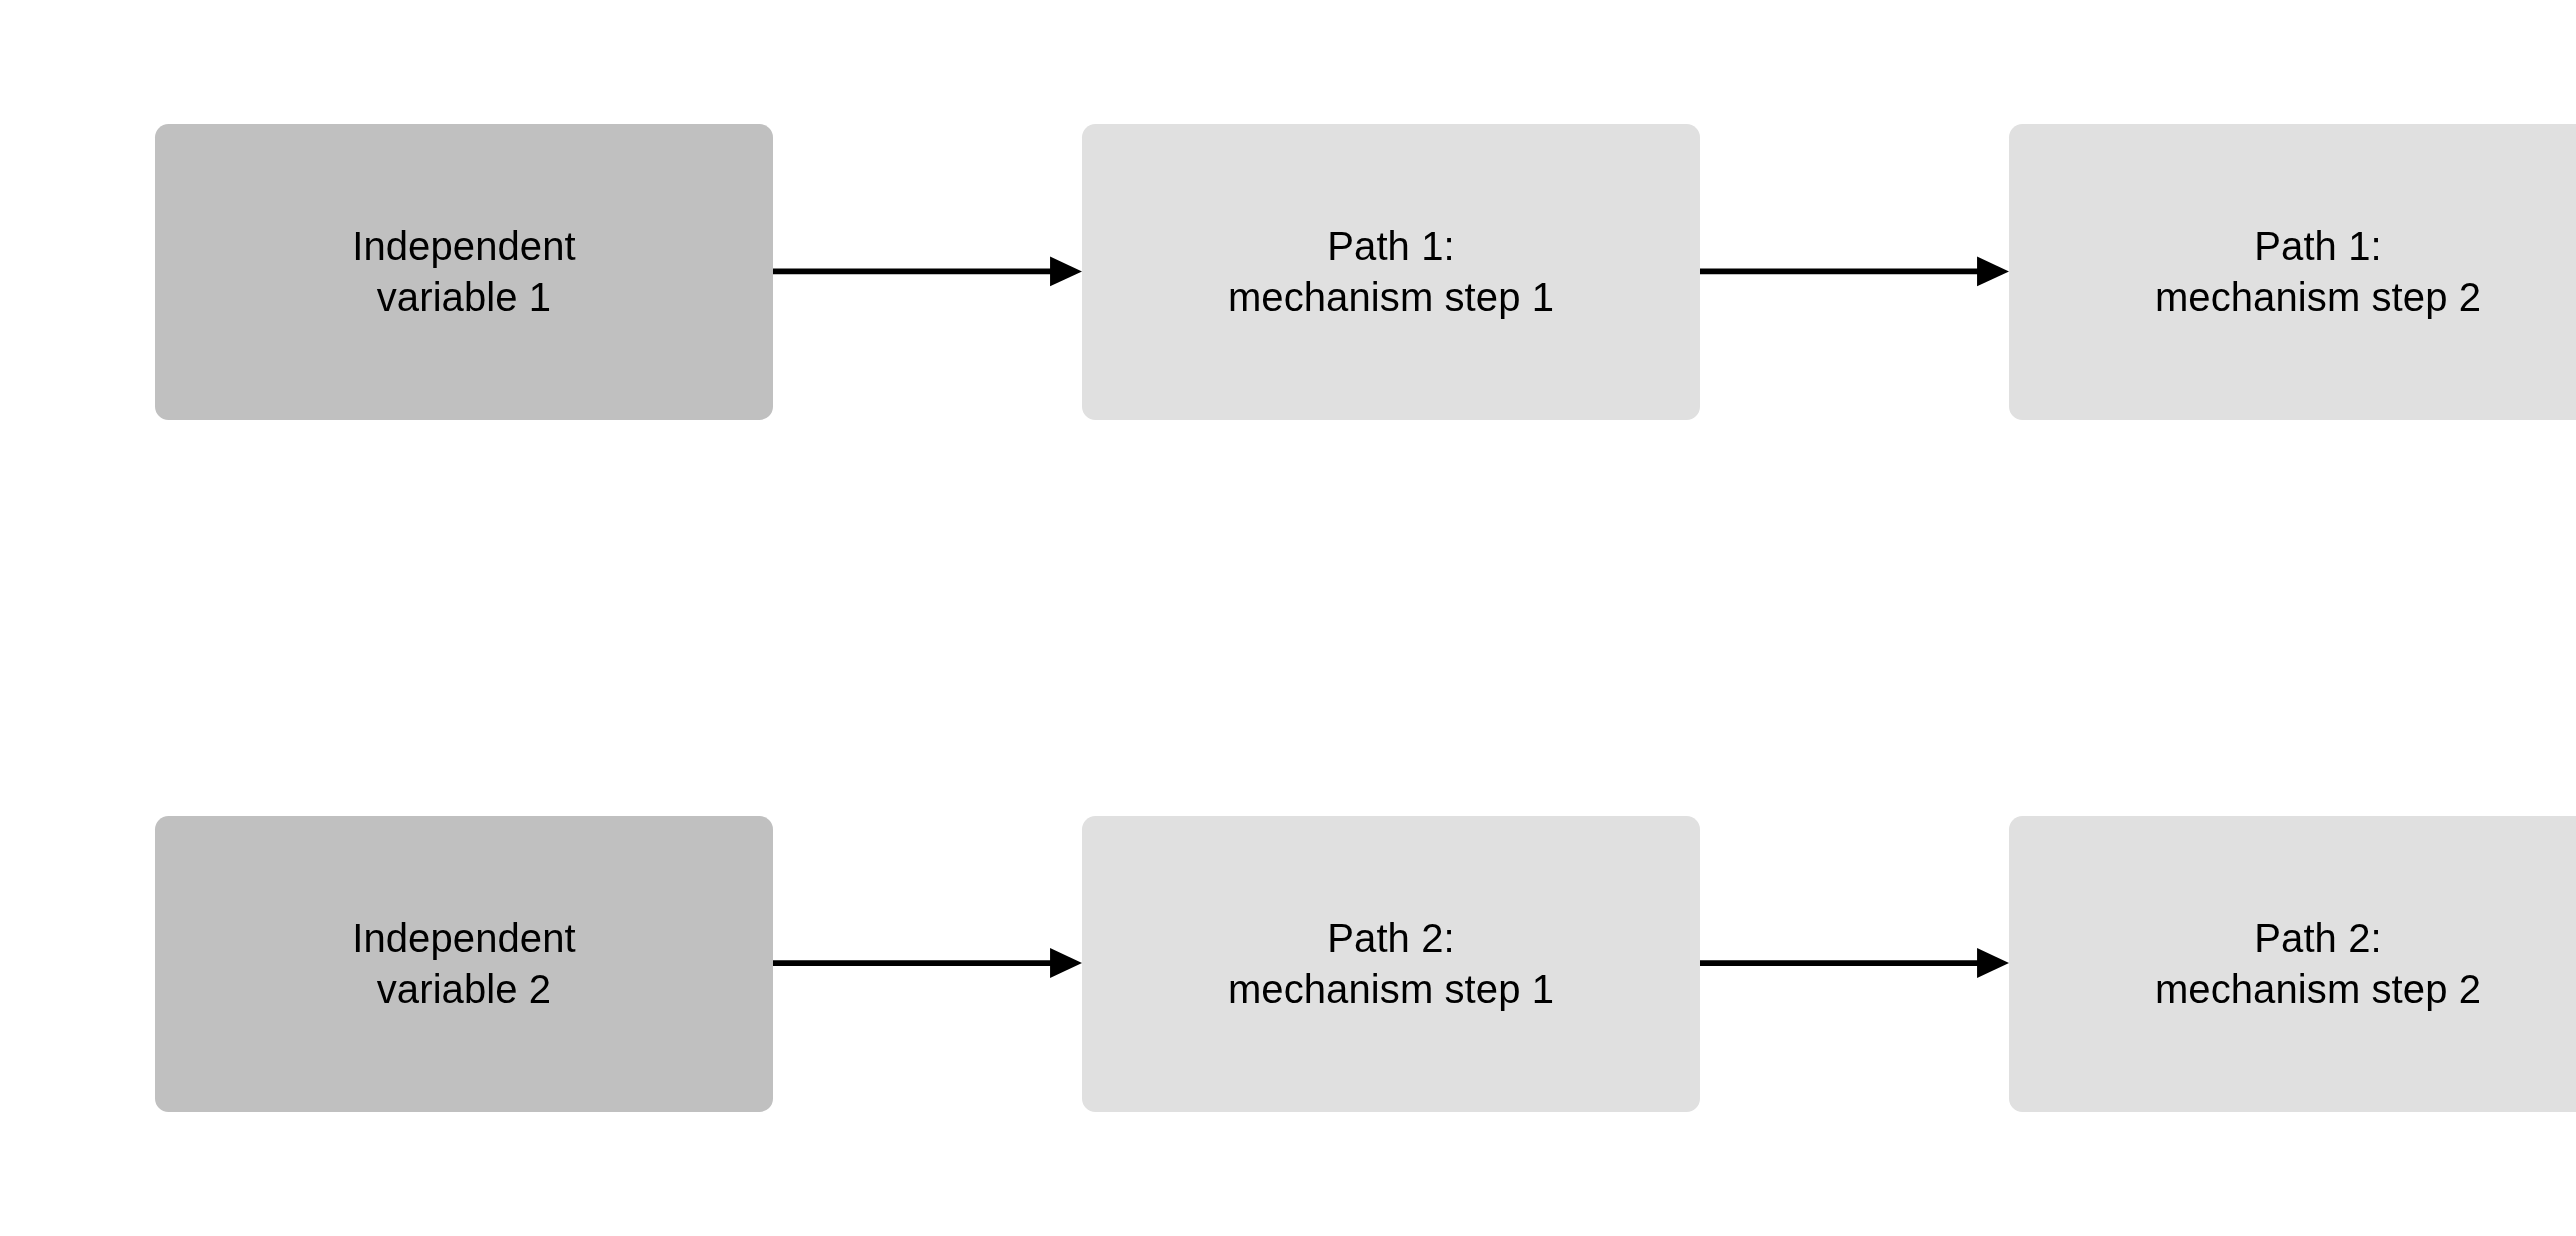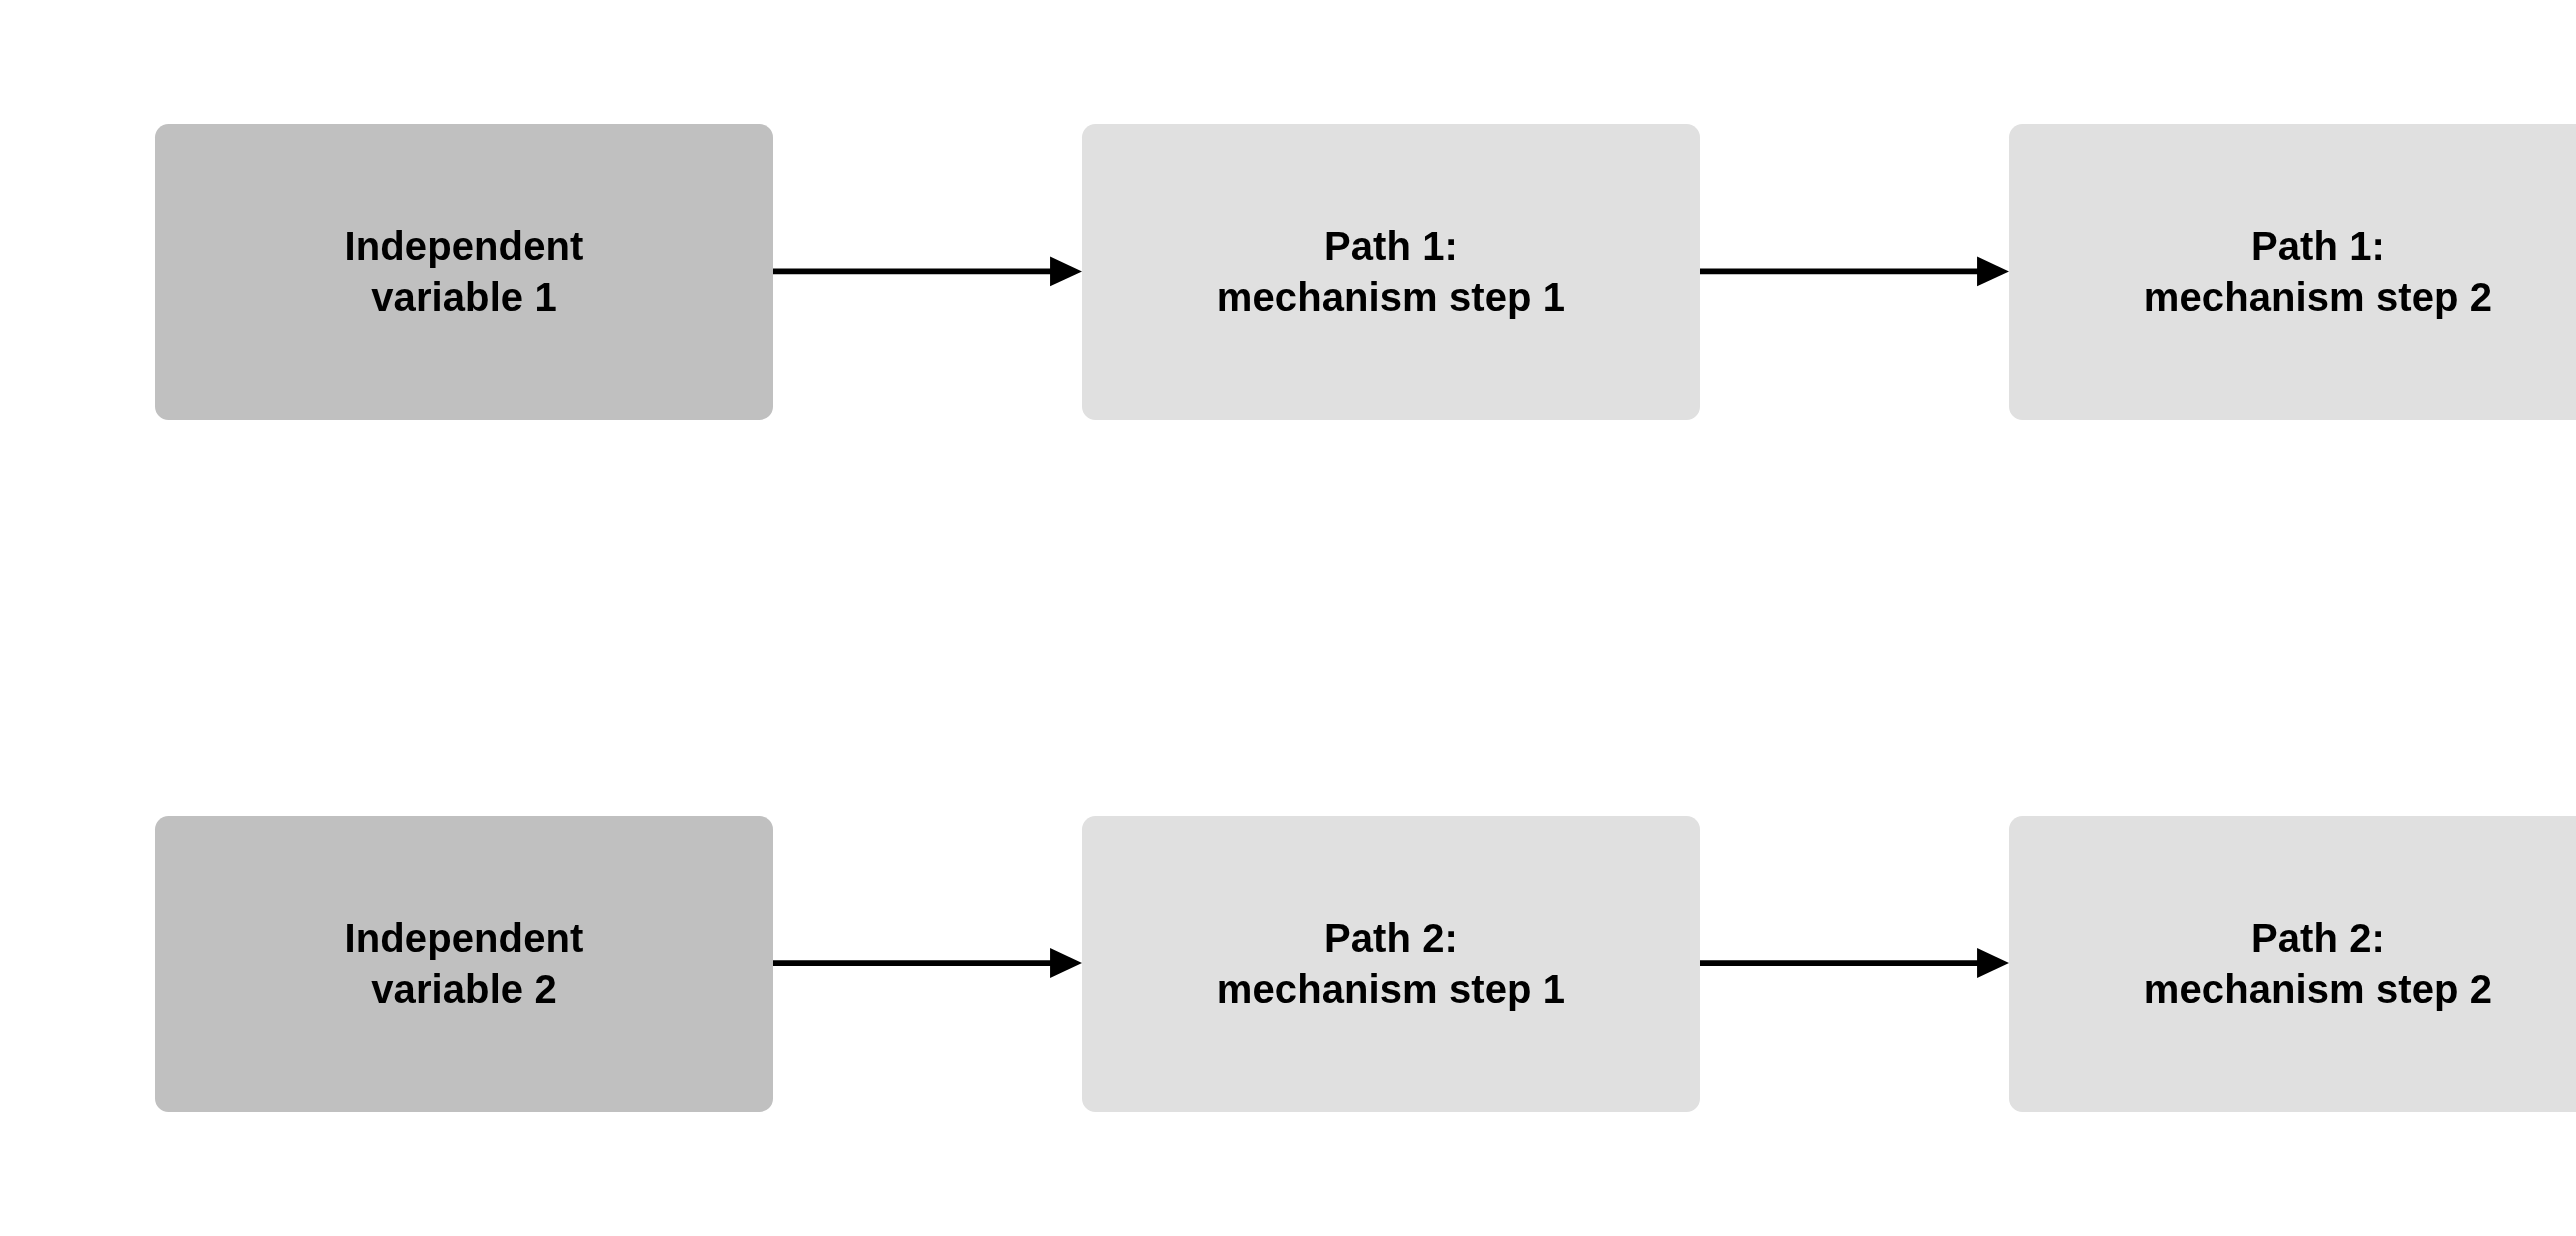--- a/index.html
+++ b/index.html
@@ -42,21 +42,20 @@
   .node-var {
     background: #c0c0c0;
   }
   .node-step {
     background: #e0e0e0;
   }
   .node-label {
     display: block;
     white-space: pre-line;
     padding: 0 12.4px;
-    font-weight: bold;
   }
 </style>
 </head>
 <body>
 
 <div id="canvas">
 
   <svg id="edge-layer" viewBox="0 0 7200 2400" width="3709" height="1236" xmlns="http://www.w3.org/2000/svg">
     <defs>
       <marker id="arrowhead" markerWidth="7" markerHeight="6" refX="6.6" refY="3" orient="auto" markerUnits="strokeWidth">

